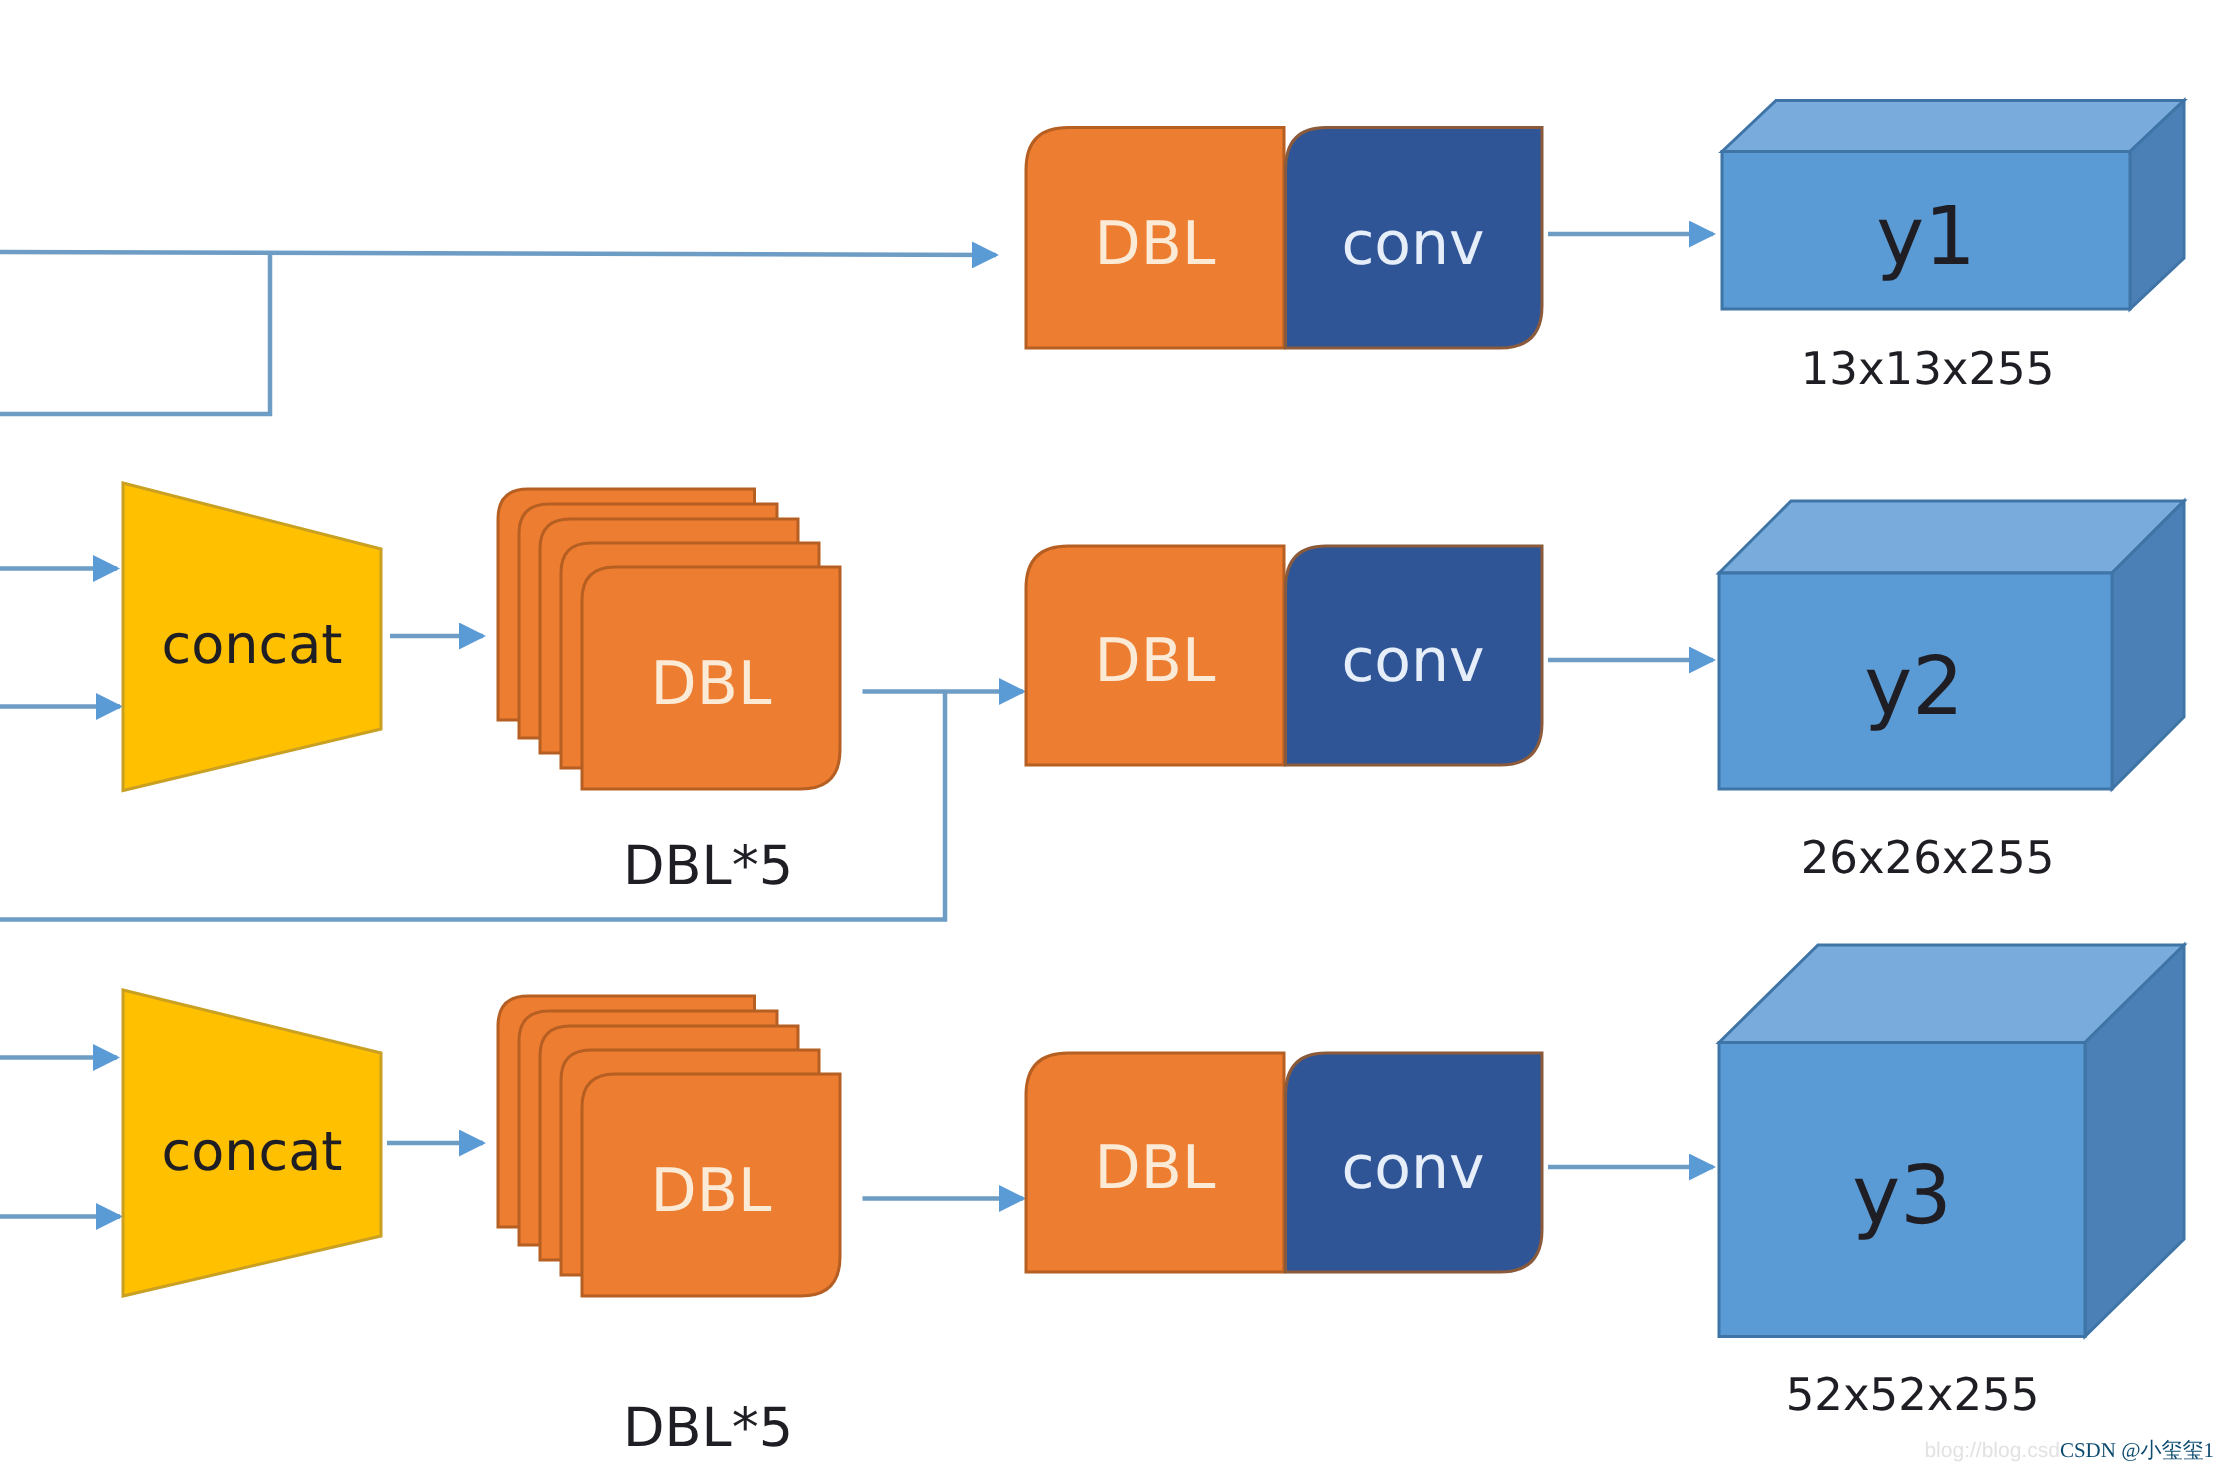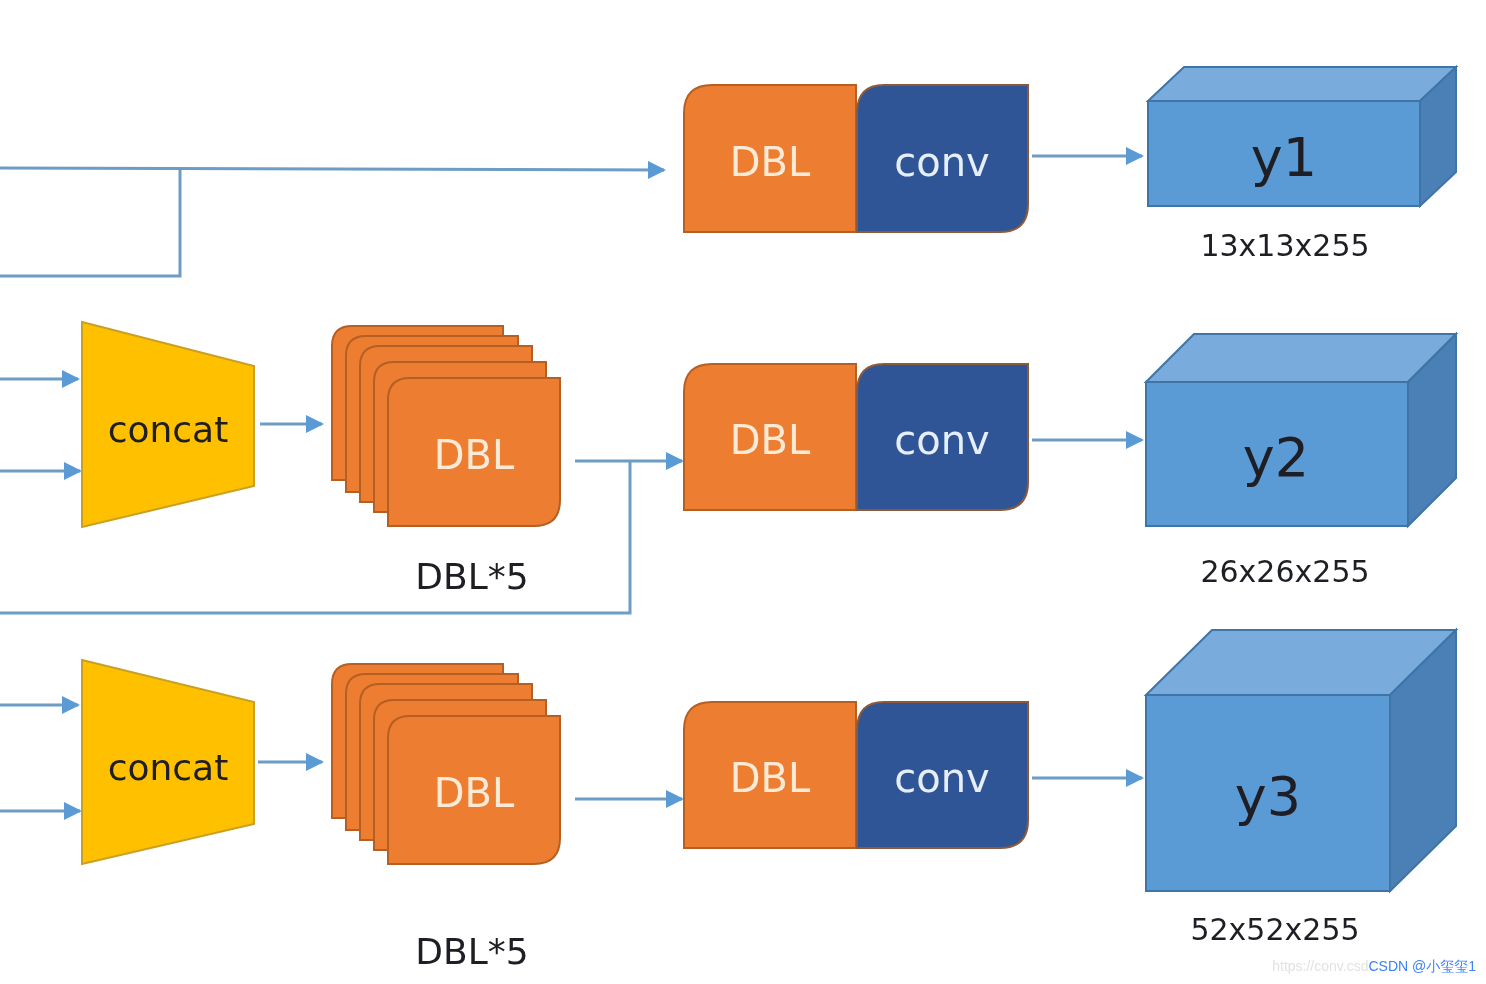--- a/index.html
+++ b/index.html
@@ -3,21 +3,21 @@
 <meta charset="utf-8">
 <style>
   html, body { margin: 0; padding: 0; background: #ffffff; }
   body { width: 1486px; height: 984px; position: relative; overflow: hidden; font-family: "DejaVu Sans", sans-serif; }
   #diagram { position: absolute; left: 0; top: 0; width: 1486px; height: 984px; }
   .lbl-white { fill: #fbead6; font-family: "DejaVu Sans", sans-serif; }
   .lbl-conv { fill: #e6eefa; font-family: "DejaVu Sans", sans-serif; }
   .lbl-dark { fill: #1e1e24; font-family: "DejaVu Sans", sans-serif; }
   .watermark { position: absolute; right: 10px; bottom: 8px; font-family: "Liberation Sans", sans-serif; font-size: 14px; }
   .wm-url { color: #e2e2e2; }
-  .wm-src { color: #3b82f6; }
+  .wm-src { color: #0c4a6e; font-family: Liberation Serif, serif; }
 </style>
 </head>
 <body>
 
 <svg id="diagram" xmlns="http://www.w3.org/2000/svg" width="1486" height="984" viewBox="0 0 1486 984">
   <defs>
     <marker id="ah" markerWidth="10" markerHeight="10" refX="8" refY="5" orient="auto" markerUnits="userSpaceOnUse">
       <path d="M0,0 L10,5 L0,10 z" fill="#5b9bd5"></path>
     </marker>
     <marker id="ahL" markerWidth="18" markerHeight="18" refX="16" refY="9" orient="auto" markerUnits="userSpaceOnUse">
@@ -122,14 +122,14 @@
   <g>
     <polygon points="1146,695 1212,630 1456,630 1390,695" fill="#79acdc" stroke="#3f74a6" stroke-width="2"></polygon>
     <polygon points="1390,695 1456,630 1456,826 1390,891" fill="#4a80b5" stroke="#3f74a6" stroke-width="2"></polygon>
     <rect x="1146" y="695" width="244" height="196" fill="#5b9bd5" stroke="#3f74a6" stroke-width="2"></rect>
     <text class="lbl-dark" x="1268" y="815" font-size="54" text-anchor="middle">y3</text>
   </g>
   <text class="lbl-dark" x="1275" y="940" font-size="30" text-anchor="middle">52x52x255</text>
 </svg>
 
 <div class="watermark">
-  <span class="wm-url">https://conv.csd</span><span class="wm-src">CSDN @小玺玺1</span>
+  <span class="wm-url">blog://blog.csd</span><span class="wm-src">CSDN @小玺玺1</span>
 </div>
 
 </body></html>

